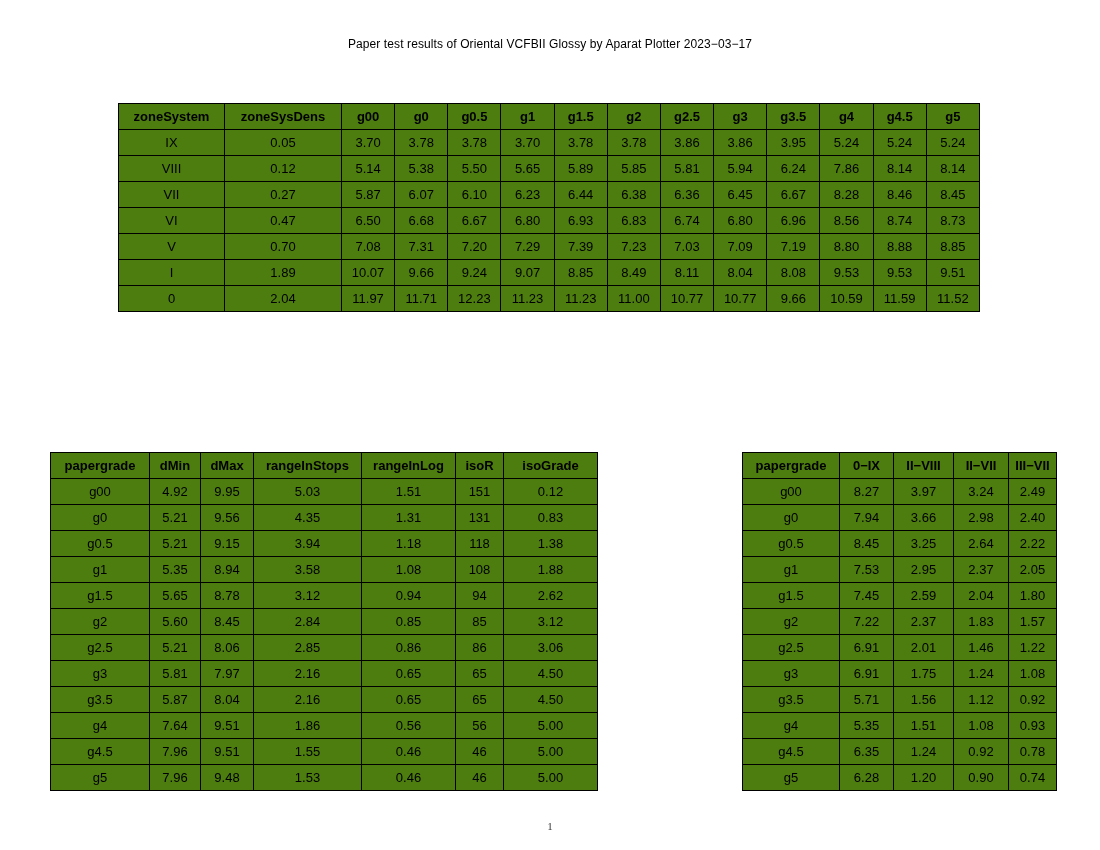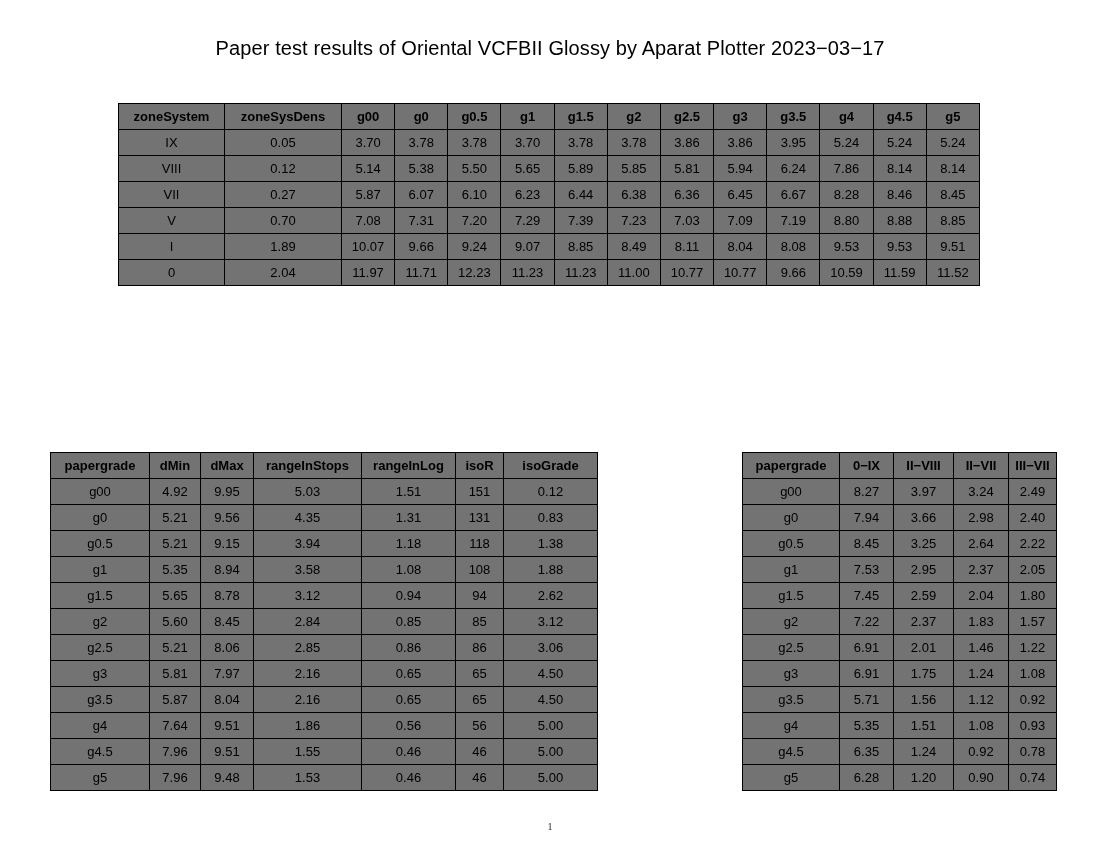--- a/index.html
+++ b/index.html
@@ -15,28 +15,28 @@
     font-family: "Liberation Sans", sans-serif;
     color: #000000;
     overflow: hidden;
   }
   .title {
     position: absolute;
     top: 37px;
     left: 0;
     width: 100%;
     text-align: center;
-    font-size: 20px;
+    font-size: 12px;
     letter-spacing: 0.1px;
   }
   table.tbl {
     position: absolute;
     border-collapse: collapse;
     table-layout: fixed;
-    background: #737373;
+    background: #4d7c0f;
   }
   table.tbl th, table.tbl td {
     border: 1px solid #000000;
     text-align: center;
     vertical-align: middle;
     font-size: 13px;
     line-height: 1;
     padding: 0;
     height: 25px;
     overflow: hidden;
@@ -141,20 +141,36 @@
           <td>6.44</td>
           <td>6.38</td>
           <td>6.36</td>
           <td>6.45</td>
           <td>6.67</td>
           <td>8.28</td>
           <td>8.46</td>
           <td>8.45</td>
         </tr>
         <tr>
+          <td>VI</td>
+          <td>0.47</td>
+          <td>6.50</td>
+          <td>6.68</td>
+          <td>6.67</td>
+          <td>6.80</td>
+          <td>6.93</td>
+          <td>6.83</td>
+          <td>6.74</td>
+          <td>6.80</td>
+          <td>6.96</td>
+          <td>8.56</td>
+          <td>8.74</td>
+          <td>8.73</td>
+        </tr>
+        <tr>
           <td>V</td>
           <td>0.70</td>
           <td>7.08</td>
           <td>7.31</td>
           <td>7.20</td>
           <td>7.29</td>
           <td>7.39</td>
           <td>7.23</td>
           <td>7.03</td>
           <td>7.09</td>

